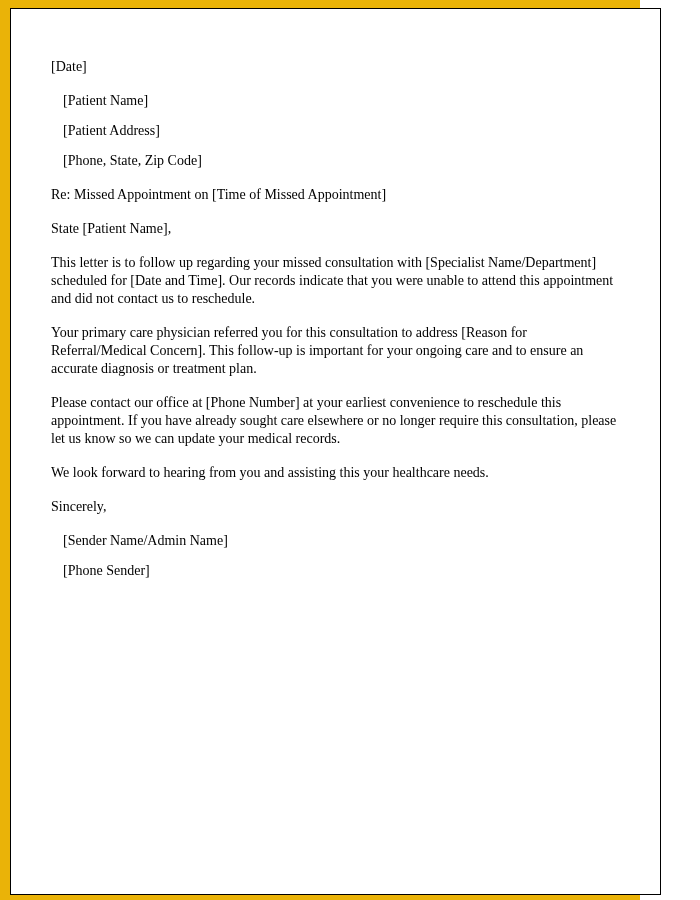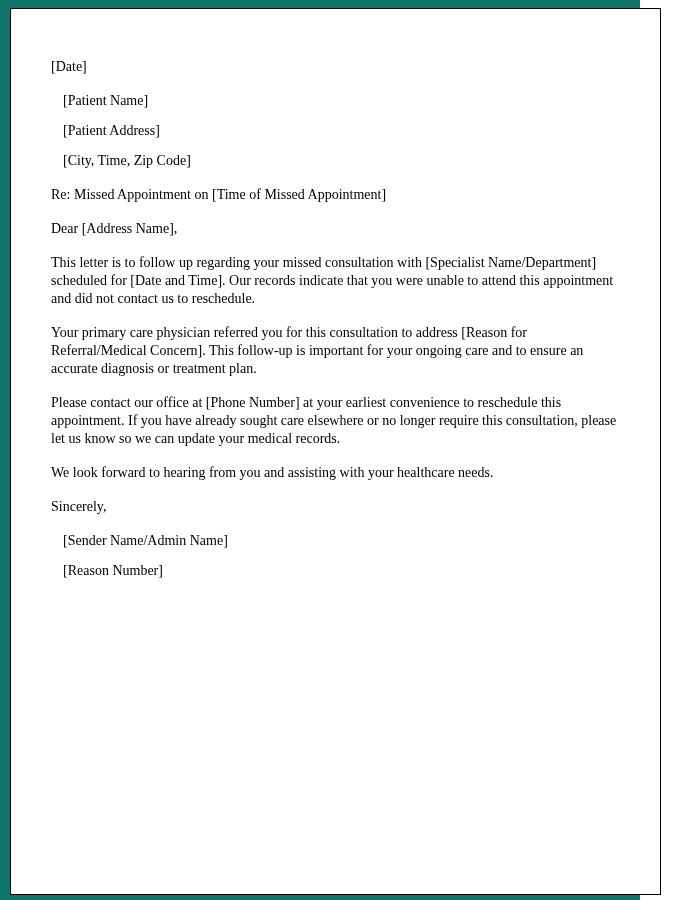--- a/index.html
+++ b/index.html
@@ -7,21 +7,21 @@
     padding: 0;
     background: #ffffff;
     width: 700px;
     height: 900px;
     font-family: "Liberation Serif", "DejaVu Serif", serif;
   }
   .canvas {
     position: relative;
     width: 640px;
     height: 900px;
-    background: #0f766e;
+    background: #eab308;
   }
   .page {
     position: absolute;
     left: 10px;
     top: 8px;
     width: 651px;
     height: 887px;
     border: 1px solid #000000;
     box-sizing: border-box;
     background: #ffffff;
@@ -46,33 +46,33 @@
 <body>
 
 <div class="canvas">
   <div class="page">
 
     <div class="block">[Date]</div>
 
     <div class="block">
       <div class="line">[Patient Name]</div>
       <div class="line">[Patient Address]</div>
-      <div class="line">[City, Time, Zip Code]</div>
+      <div class="line">[Phone, State, Zip Code]</div>
     </div>
 
     <div class="block">Re: Missed Appointment on [Time of Missed Appointment]</div>
 
-    <div class="block">Dear [Address Name],</div>
+    <div class="block">State [Patient Name],</div>
 
     <p class="para">This letter is to follow up regarding your missed consultation with [Specialist Name/Department] scheduled for [Date and Time]. Our records indicate that you were unable to attend this appointment and did not contact us to reschedule.</p>
     <p class="para">Your primary care physician referred you for this consultation to address [Reason for Referral/Medical Concern]. This follow-up is important for your ongoing care and to ensure an accurate diagnosis or treatment plan.</p>
     <p class="para">Please contact our office at [Phone Number] at your earliest convenience to reschedule this appointment. If you have already sought care elsewhere or no longer require this consultation, please let us know so we can update your medical records.</p>
-    <p class="para">We look forward to hearing from you and assisting with your healthcare needs.</p>
+    <p class="para">We look forward to hearing from you and assisting this your healthcare needs.</p>
 
     <div class="block">Sincerely,</div>
 
     <div class="block">
       <div class="line">[Sender Name/Admin Name]</div>
-      <div class="line">[Reason Number]</div>
+      <div class="line">[Phone Sender]</div>
     </div>
 
   </div>
 </div>
 
 </body></html>

